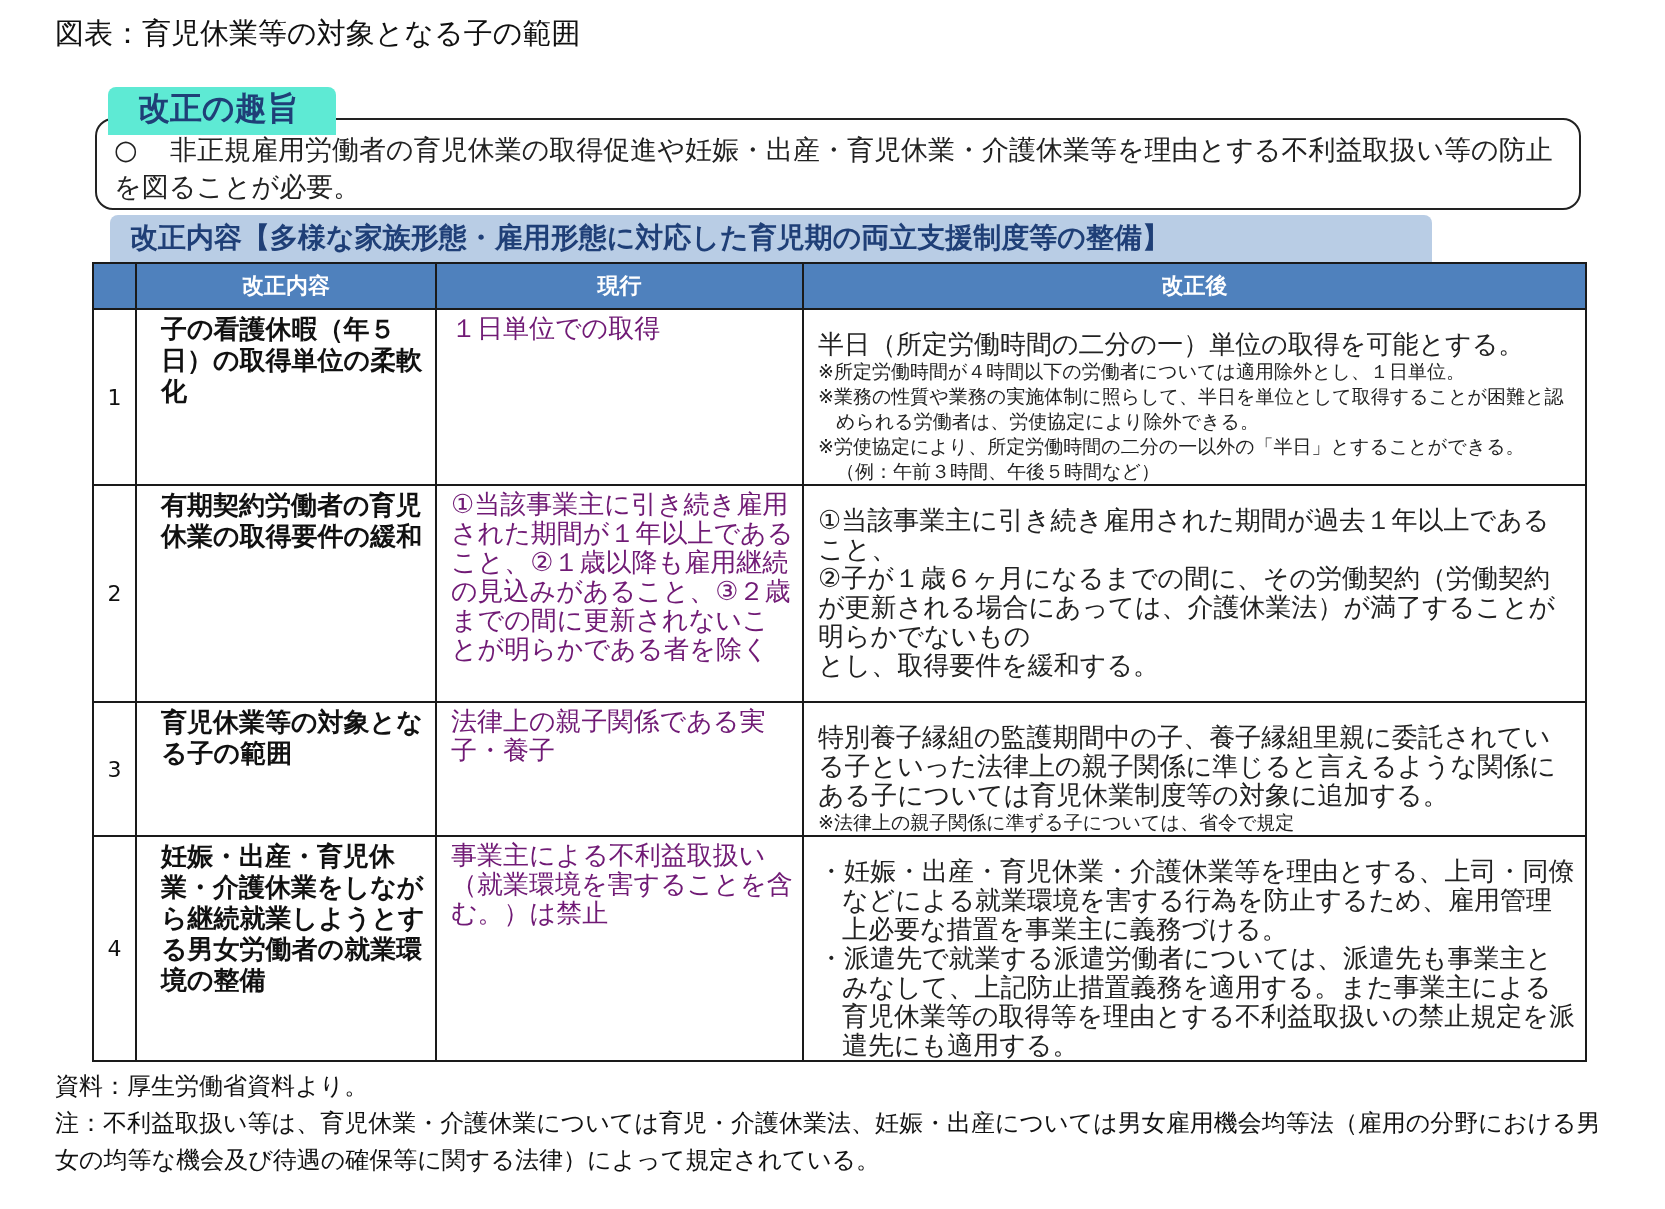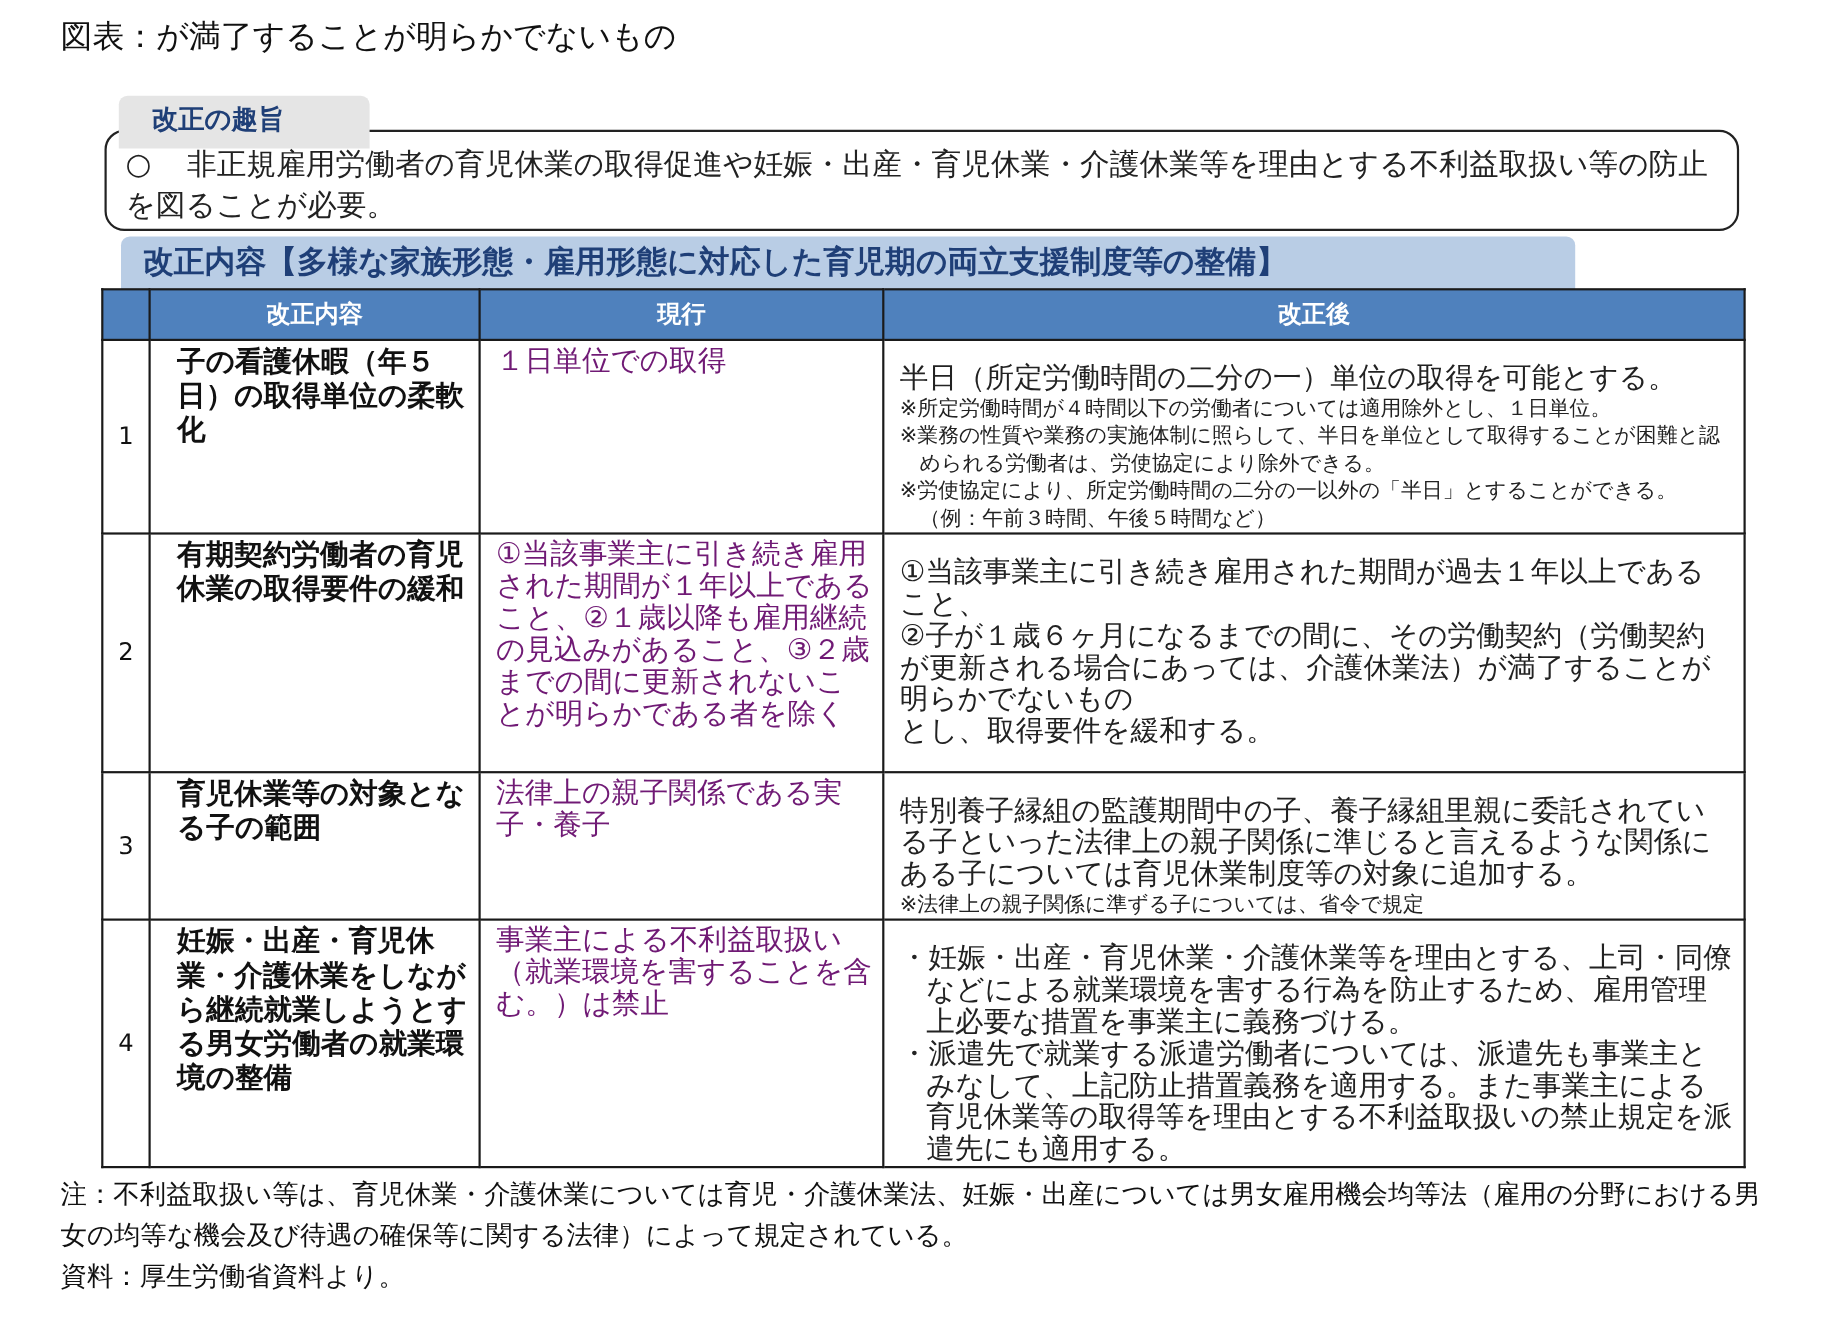--- a/index.html
+++ b/index.html
@@ -3,22 +3,22 @@
 <meta charset="utf-8">
 <style>
   html, body { margin: 0; padding: 0; background: #ffffff; }
   body { width: 1665px; height: 1209px; position: relative; overflow: hidden;
          font-family: "DejaVu Sans", "Liberation Sans", sans-serif; color: #111; }
   .serif { font-family: "DejaVu Serif", "Liberation Serif", serif; }
   .abs { position: absolute; }
 
   #title { left: 55px; top: 14px; font-size: 29px; letter-spacing: 0px; color: #111; white-space: nowrap; }
 
-  #purpose-tab { left: 108px; top: 87px; width: 228px; height: 48px; background: #e5e5e5;
-                 border-radius: 8px 8px 0 0; color: #1f3f77; font-weight: bold; font-size: 24px;
+  #purpose-tab { left: 108px; top: 87px; width: 228px; height: 48px; background: #5eead4;
+                 border-radius: 8px 8px 0 0; color: #1f3f77; font-weight: bold; font-size: 32px;
                  line-height: 42px; padding-left: 30px; box-sizing: border-box; z-index: 2; }
   #purpose-box { left: 95px; top: 118px; width: 1486px; height: 92px; border: 2.5px solid #222;
                  border-radius: 18px; box-sizing: border-box; background: #fff; }
   #purpose-text { left: 114px; top: 131px; width: 1440px; font-size: 27px; line-height: 37px; color: #222; z-index: 3; }
   #purpose-text .bullet { display: inline-block; width: 56px; }
 
   #content-banner { left: 110px; top: 215px; width: 1322px; height: 60px; background: #b9cde5;
                     border-radius: 8px 8px 0 0; color: #1f3f77; font-weight: bold; font-size: 28px;
                     line-height: 45px; padding-left: 20px; box-sizing: border-box; white-space: nowrap; }
 
@@ -33,21 +33,21 @@
   #reform-table td.revised { font-size: 26px; line-height: 29px; padding: 20px 10px 0 14px; color: #222; }
   .note-small { font-size: 19px; line-height: 25px; display: block; }
   .note-indent { padding-left: 18px; }
   .bullet-item { display: block; padding-left: 24px; text-indent: -24px; }
 
   #footnotes { left: 55px; top: 1068px; width: 1560px; font-size: 24px; line-height: 37px; color: #111; }
 </style>
 </head>
 <body>
 
-<div id="title" class="abs serif">図表：が満了することが明らかでないもの</div>
+<div id="title" class="abs serif">図表：育児休業等の対象となる子の範囲</div>
 
 <div id="purpose-box" class="abs"></div>
 <div id="purpose-tab" class="abs">改正の趣旨</div>
 <div id="purpose-text" class="abs">
   <span class="bullet">○</span><span>非正規雇用労働者の育児休業の取得促進や妊娠・出産・育児休業・介護休業等を理由とする不利益取扱い等の防止を図ることが必要。</span>
 </div>
 
 <div id="content-banner" class="abs">改正内容【多様な家族形態・雇用形態に対応した育児期の両立支援制度等の整備】</div>
 
 <table id="reform-table">
@@ -102,15 +102,15 @@
       <td class="current">事業主による不利益取扱い（就業環境を害することを含む。）は禁止</td>
       <td class="revised">
         <span class="bullet-item">・妊娠・出産・育児休業・介護休業等を理由とする、上司・同僚などによる就業環境を害する行為を防止するため、雇用管理上必要な措置を事業主に義務づける。</span>
         <span class="bullet-item">・派遣先で就業する派遣労働者については、派遣先も事業主とみなして、上記防止措置義務を適用する。また事業主による育児休業等の取得等を理由とする不利益取扱いの禁止規定を派遣先にも適用する。</span>
       </td>
     </tr>
   </tbody>
 </table>
 
 <div id="footnotes" class="abs serif">
+  <div>資料：厚生労働省資料より。</div>
   <div>注：不利益取扱い等は、育児休業・介護休業については育児・介護休業法、妊娠・出産については男女雇用機会均等法（雇用の分野における男女の均等な機会及び待遇の確保等に関する法律）によって規定されている。</div>
-  <div>資料：厚生労働省資料より。</div>
 </div>
 
 </body></html>

